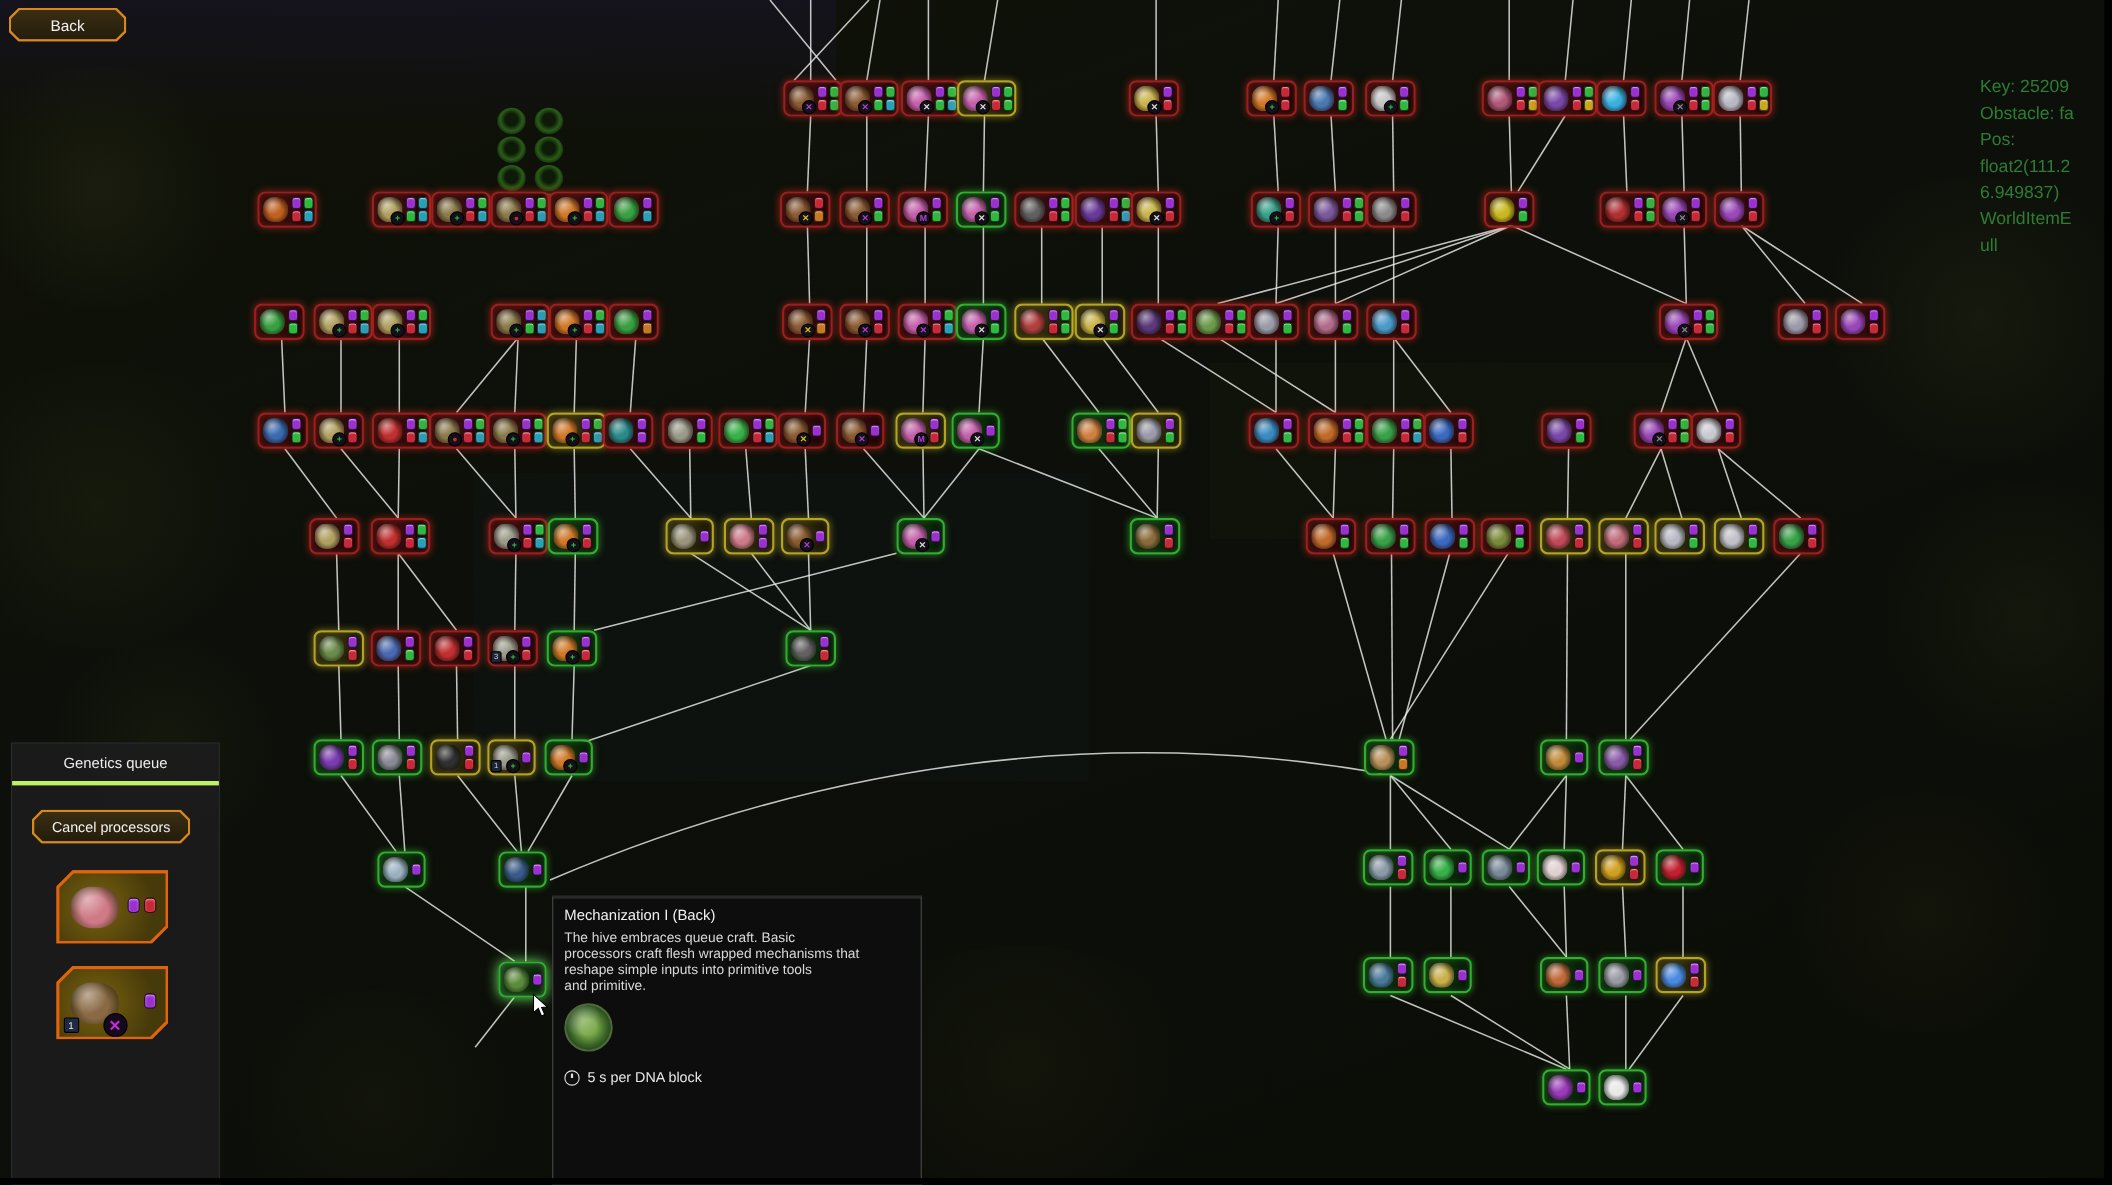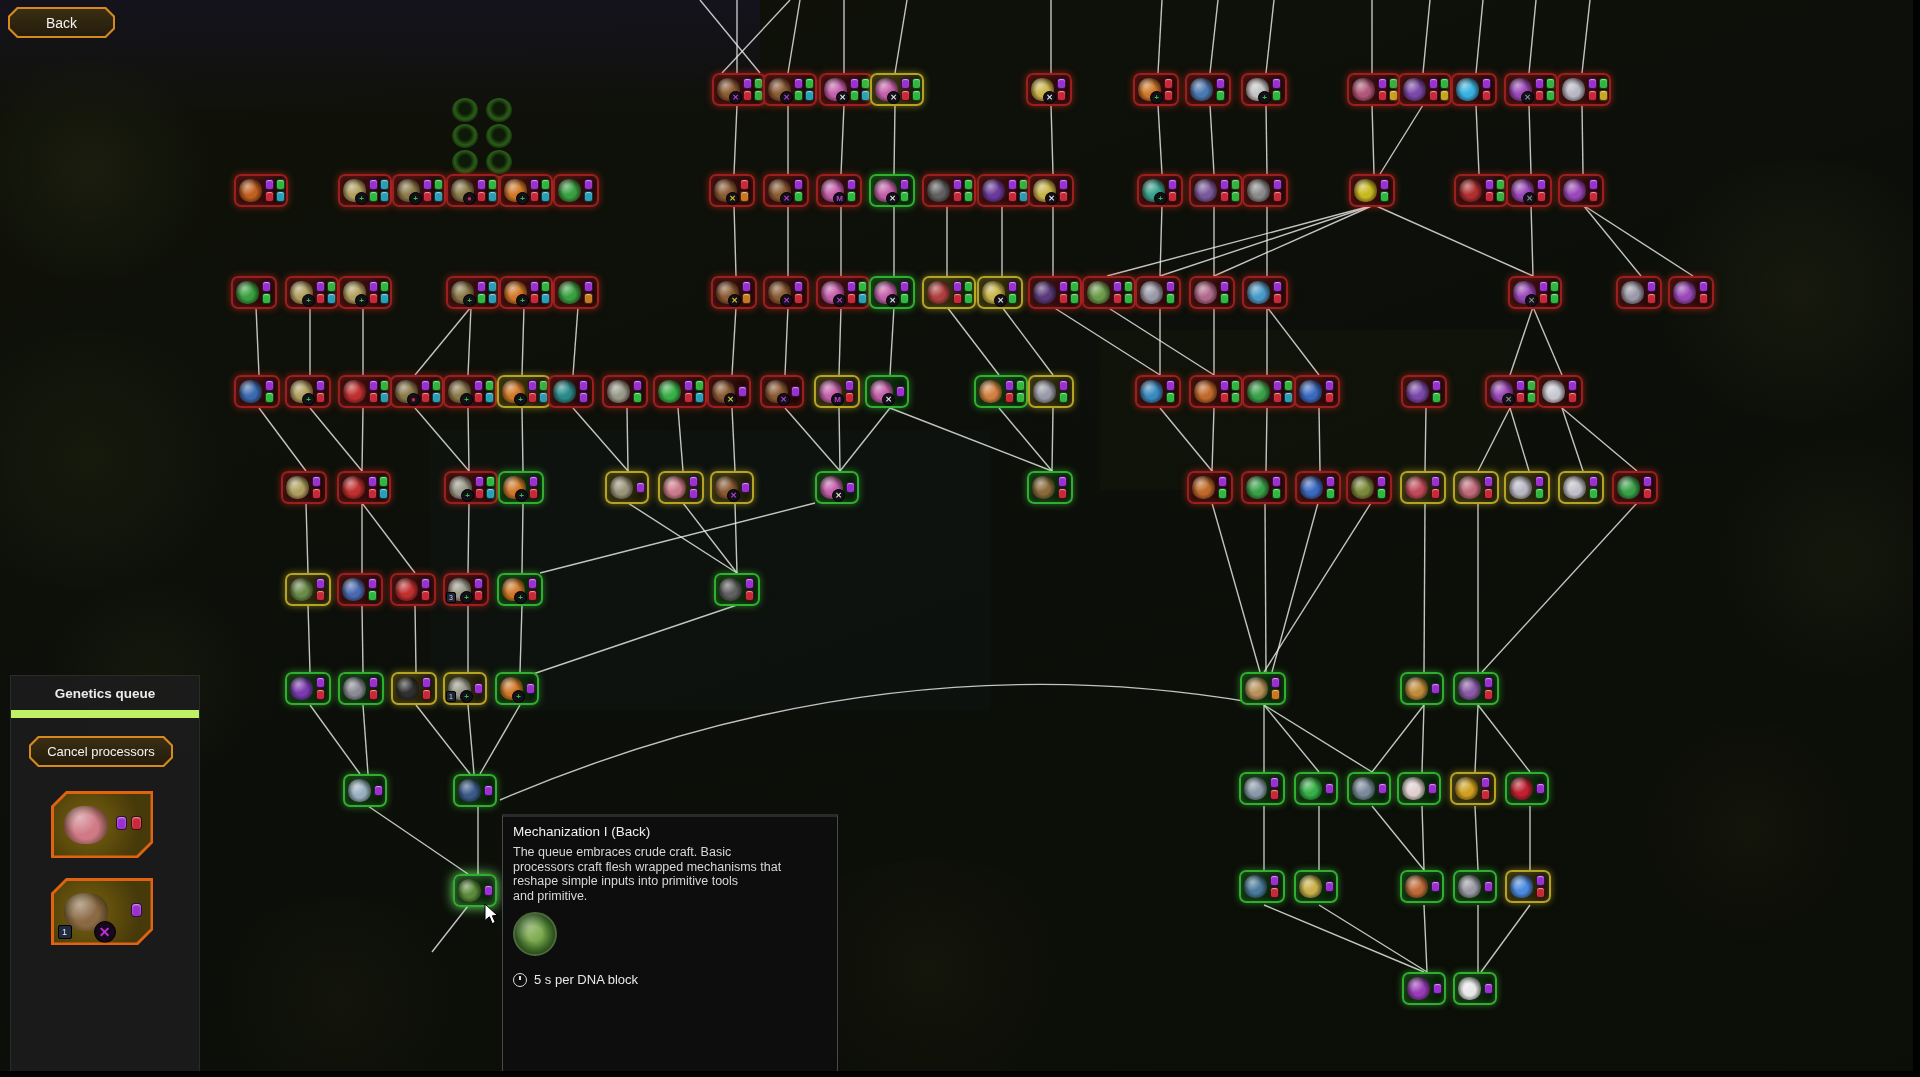--- a/index.html
+++ b/index.html
@@ -40,21 +40,21 @@
   .oct-outer{position:absolute;clip-path:polygon(9px 0,calc(100% - 9px) 0,100% 9px,100% calc(100% - 9px),calc(100% - 9px) 100%,9px 100%,0 calc(100% - 9px),0 9px);
              background:#d8891e;}
   .oct-inner{position:absolute;left:2px;top:2px;right:2px;bottom:2px;
              clip-path:polygon(8px 0,calc(100% - 8px) 0,100% 8px,100% calc(100% - 8px),calc(100% - 8px) 100%,8px 100%,0 calc(100% - 8px),0 8px);
              background:linear-gradient(180deg,#3a2e13,#241c0b);
              display:flex;align-items:center;justify-content:center;
              color:#f2f2f2;font-size:14px;}
   #queue-panel{position:absolute;left:10px;top:675px;width:190px;height:402px;
                background:#1b1b1bf2;border:1px solid #2a2a2a;box-sizing:border-box;}
   #queue-title{height:34px;display:flex;align-items:center;justify-content:center;
-               color:#ececec;font-size:13.5px;border-bottom:8px solid #bef264;font-weight:bold;}
+               color:#ececec;font-size:13.5px;border-bottom:4px solid #bef264;}
   .q-item{position:absolute;left:40px;width:102px;height:67px;
           clip-path:polygon(15px 0,100% 0,100% calc(100% - 15px),calc(100% - 15px) 100%,0 100%,0 15px);
           background:#e06410;}
   .q-item-in{position:absolute;left:2.5px;top:2.5px;right:2.5px;bottom:2.5px;
           clip-path:polygon(14px 0,100% 0,100% calc(100% - 14px),calc(100% - 14px) 100%,0 100%,0 14px);
           background:radial-gradient(circle at 35% 50%,#79620e,#46390a 75%);}
   .q-ico{position:absolute;left:10px;top:12px;width:44px;height:38px;border-radius:46%;
          background:radial-gradient(circle at 36% 30%,rgba(255,255,255,.45),rgba(255,255,255,0) 45%,rgba(0,0,0,0) 46%),
                     radial-gradient(circle at 50% 55%,var(--c) 40%,rgba(0,0,0,.55) 95%);}
   .q-gems{position:absolute;right:9px;top:22px;display:flex;gap:4px;}
@@ -1255,33 +1255,42 @@
             </span>
             <span class="q-x">✕</span>
             <span class="q-lv">1</span>
           </div>
         </div>
       </div>
   </div>
 
   <div id="tooltip">
     <div id="tt-title">Mechanization I (Back)</div>
-    <div class="tt-desc">The queue embraces crude craft. Basic</div>
+    <div class="tt-desc">The hive embraces queue craft. Basic</div>
     <div class="tt-desc">processors craft flesh wrapped mechanisms that</div>
     <div class="tt-desc">reshape simple inputs into primitive tools</div>
     <div class="tt-desc">and primitive.</div>
     <div id="tt-ico"></div>
     <div id="tt-time">
       <span class="clock">
           <i></i>
         </span>
       <span>5 s per DNA block</span>
     </div>
   </div>
 
+  <div id="debug">
+    <div>Key: 25209</div>
+    <div>Obstacle: fa</div>
+    <div>Pos:</div>
+    <div>float2(111.2</div>
+    <div>6.949837)</div>
+    <div>WorldItemE</div>
+    <div>ull</div>
+  </div>
 
   <svg id="cursor" width="18" height="24">
     <path d="M1,1 L1,17.5 L5.4,13.8 L8.2,20.6 L11.2,19.3 L8.4,12.8 L13.4,12.4 Z" fill="#ffffff" stroke="#000000" stroke-width="1"></path>
   </svg>
 
   <div id="edge-r"></div>
   <div id="edge-b"></div>
 </div>
 
 </body></html>

